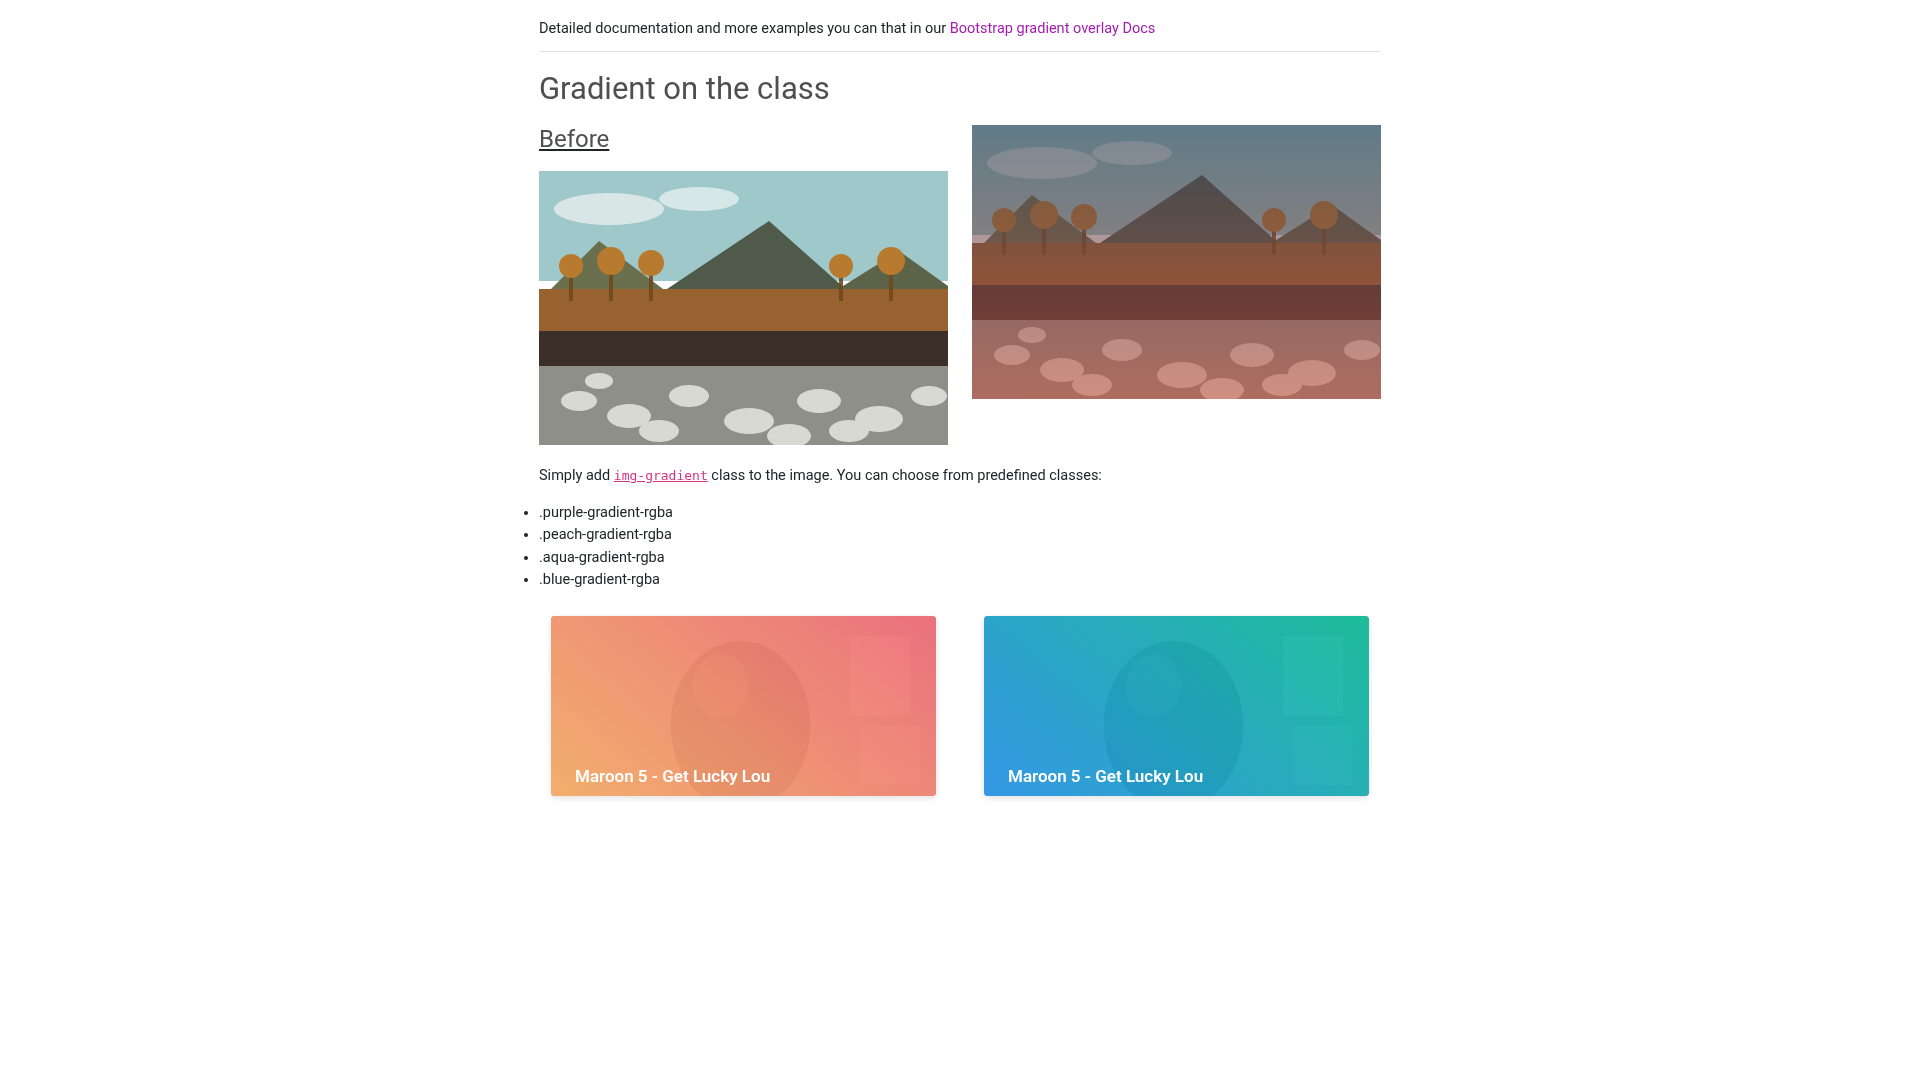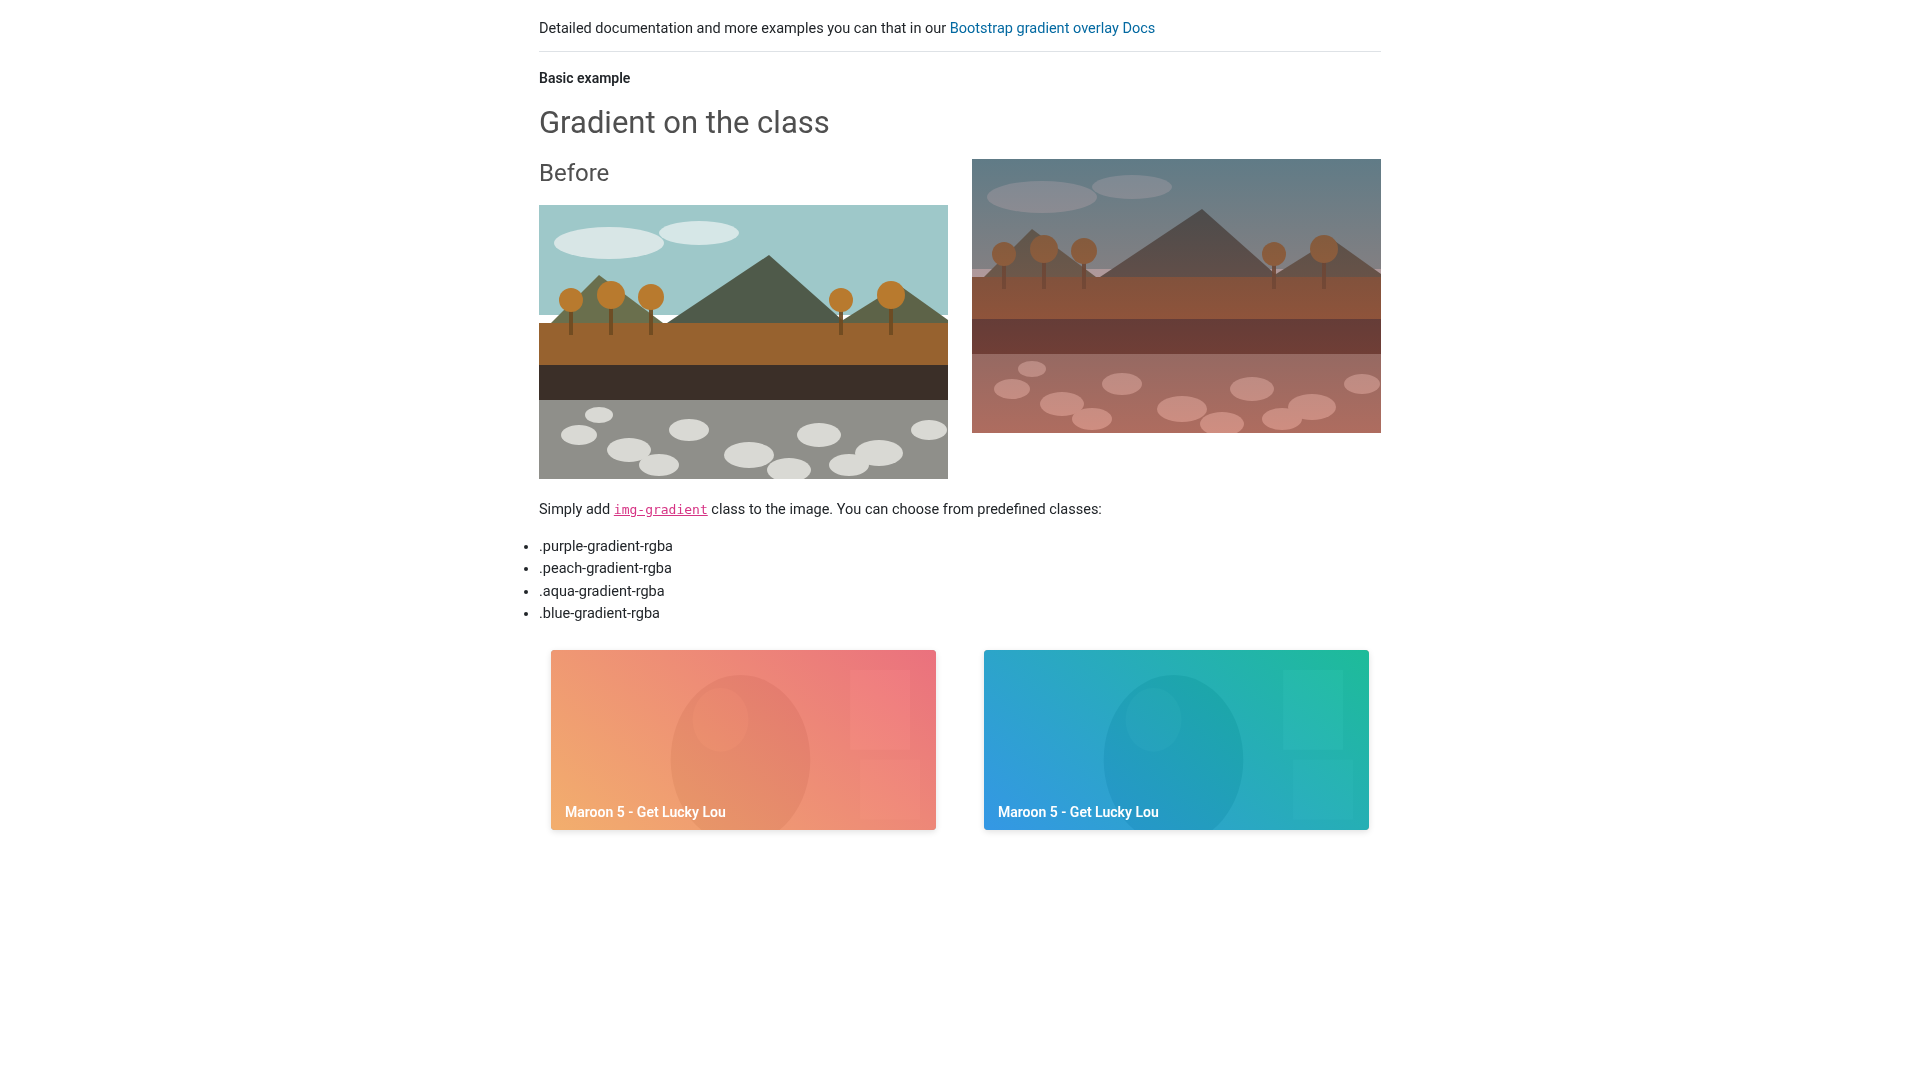--- a/index.html
+++ b/index.html
@@ -17,21 +17,21 @@
 .intro-bold {
   font-weight: 600;
   font-size: 14.5px;
   margin-bottom: 22px;
 }
 .intro-line {
   font-size: 14.5px;
   margin-bottom: 14px;
 }
 .link {
-  color: #0369a1;
+  color: #a21caf;
   text-decoration: none;
 }
 hr {
   border: none;
   border-top: 1px solid #dee2e6;
   margin-bottom: 18px;
 }
 .section-label {
   font-weight: 600;
   font-size: 14px;
@@ -45,20 +45,21 @@
 }
 h2.sub {
   font-weight: 400;
   font-size: 24px;
   margin-bottom: 18px;
   color: #4f4f4f;
 }
 .row {
   display: flex;
   gap: 24px;
+  text-decoration: underline;
 }
 .col {
   flex: 1;
 }
 .img-wrap {
   position: relative;
   width: 100%;
   aspect-ratio: 409/274;
   overflow: hidden;
 }
@@ -97,40 +98,39 @@
   border-radius: 4px;
   overflow: hidden;
   box-shadow: 0 2px 6px rgba(0,0,0,0.12);
 }
 .card-bg { position: absolute; inset: 0; }
 .card-grad { position: absolute; inset: 0; }
 .grad-peach { background: linear-gradient(40deg, rgba(255,177,102,0.85), rgba(246,105,122,0.85)); }
 .grad-aqua  { background: linear-gradient(40deg, rgba(32,150,243,0.85), rgba(5,193,154,0.85)); }
 .card-title {
   position: absolute;
-  left: 14px;
+  left: 24px;
   bottom: 10px;
   color: #fff;
   font-weight: 600;
-  font-size: 14px;
+  font-size: 17px;
 }
 </style>
 </head>
 <body>
 
 <div class="container">
 
 
   <p class="intro-line">
     <span>Detailed documentation and more examples you can that in our </span><a href="#" class="link">Bootstrap gradient overlay Docs</a>
   </p>
 
   <hr>
 
-  <p class="section-label">Basic example</p>
 
   <h1>Gradient on the class</h1>
 
   <div class="row">
 
     <div class="col">
       <h2 class="sub">Before</h2>
       <div class="img-wrap">
         <svg class="landscape-svg" viewBox="0 0 409 274" preserveAspectRatio="xMidYMid slice">
           <rect width="409" height="110" fill="#9ec8c9"></rect>

